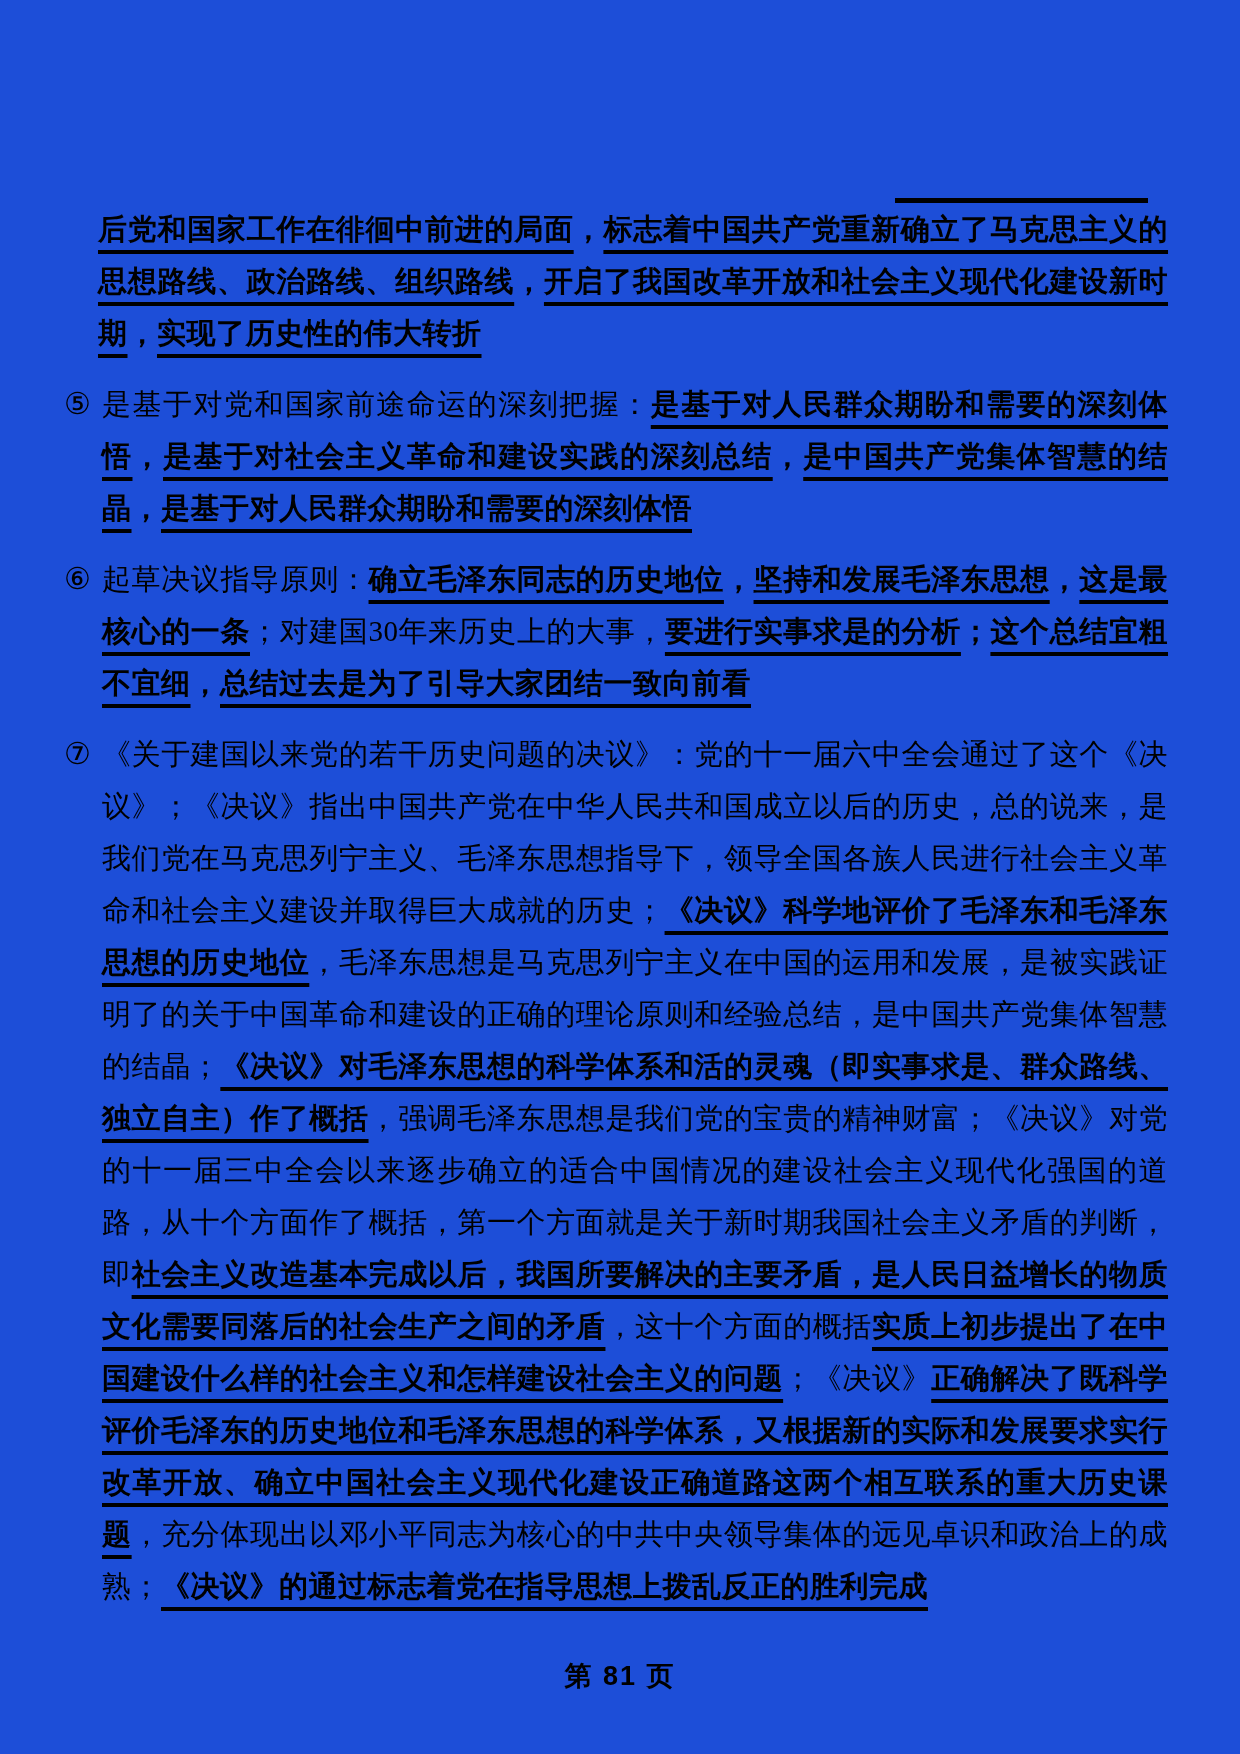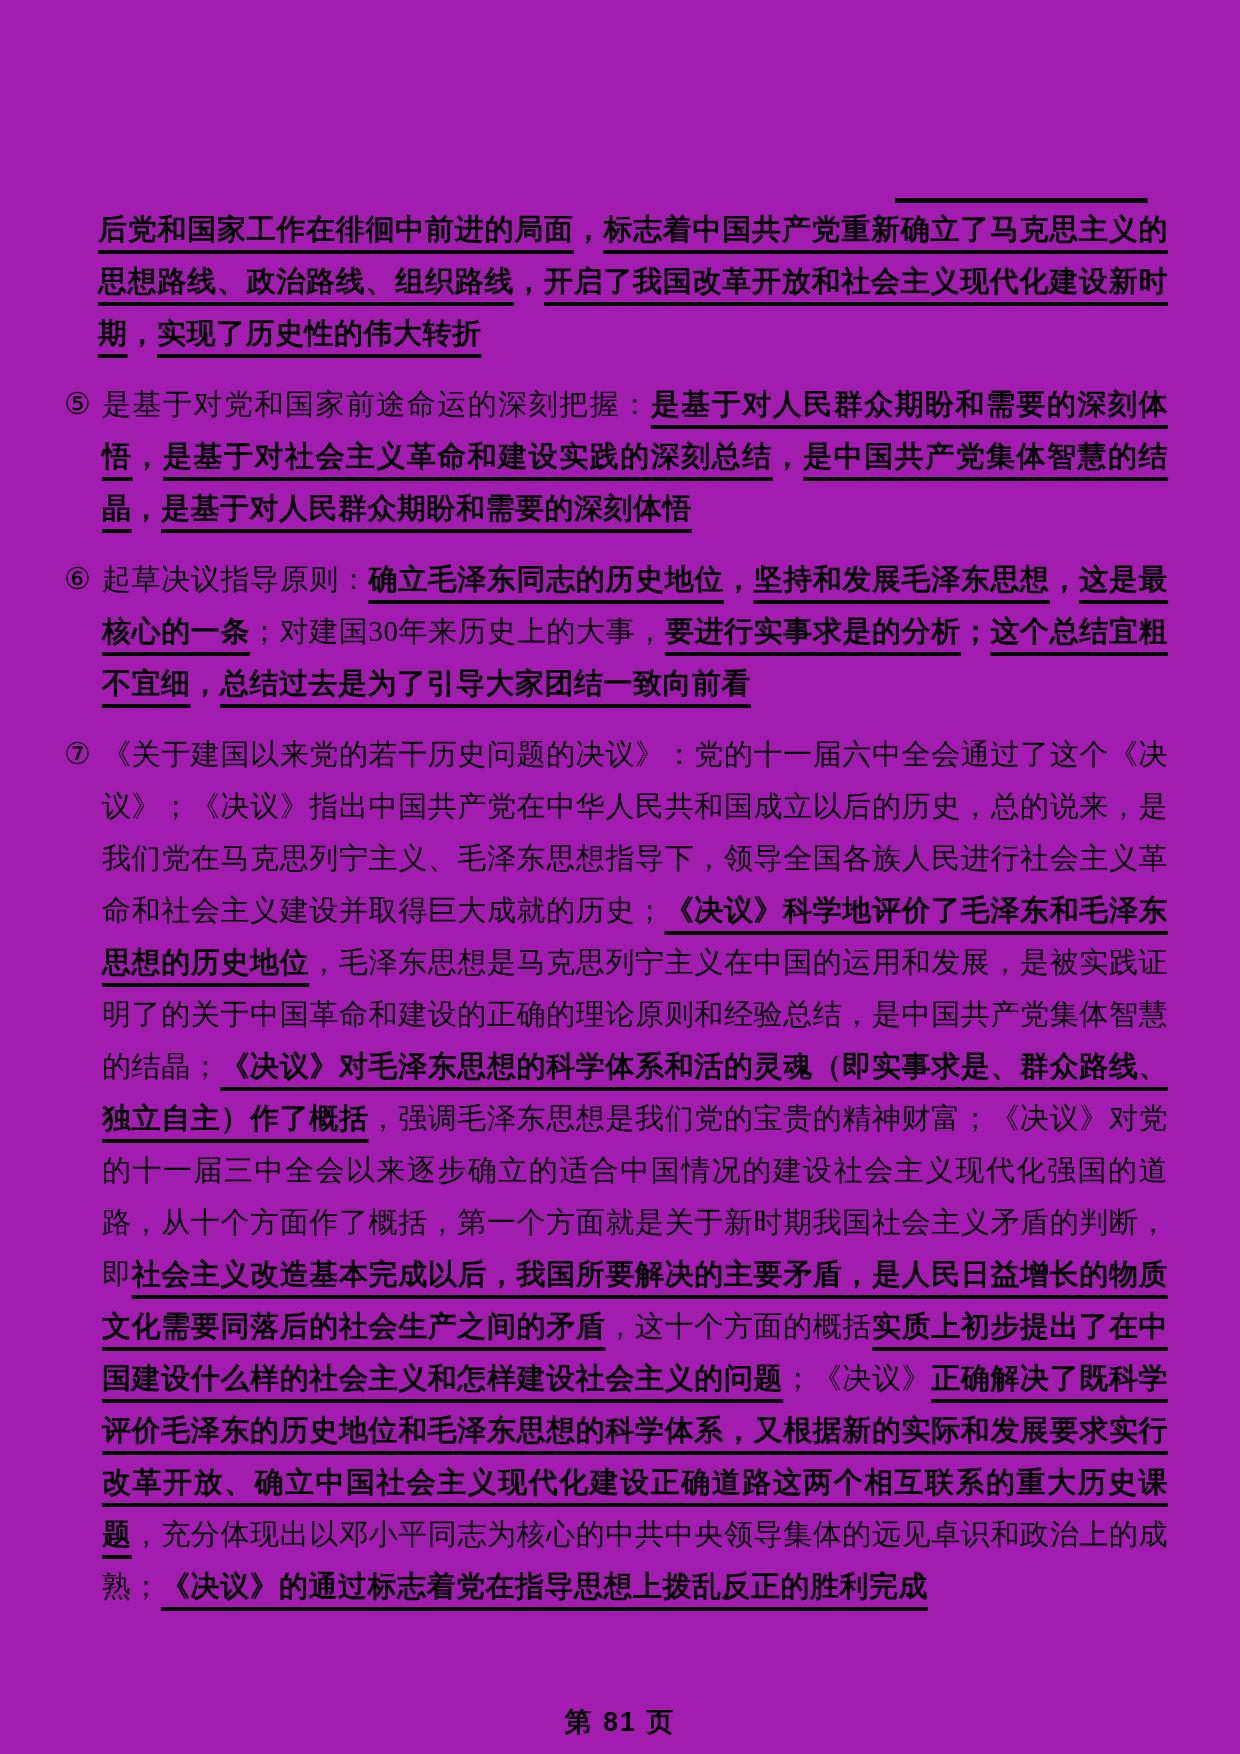--- a/index.html
+++ b/index.html
@@ -8,21 +8,21 @@
     width: 1240px;
     height: 1754px;
     position: relative;
     overflow: hidden;
     color: #000;
     font-family: "Liberation Serif", "DejaVu Serif", serif;
   }
   .page {
     position: absolute;
     inset: 0;
-    background: #a21caf;
+    background: #1d4ed8;
   }
   .top-rule {
     position: absolute;
     left: 895px;
     top: 198px;
     width: 253px;
     height: 5px;
     background: #000;
   }
   .content {
@@ -61,21 +61,21 @@
     text-underline-offset: 11px;
     text-decoration-skip-ink: none;
   }
   .seg-bold {
     font-family: "Liberation Sans", "DejaVu Sans", sans-serif;
     font-weight: 700;
   }
   .footer {
     position: absolute;
     left: 0;
-    top: 1704px;
+    top: 1658px;
     width: 100%;
     text-align: center;
     font-family: "Liberation Sans", "DejaVu Sans", sans-serif;
     font-weight: 700;
     font-size: 27px;
     letter-spacing: 2px;
   }
 </style>
 </head>
 <body>

